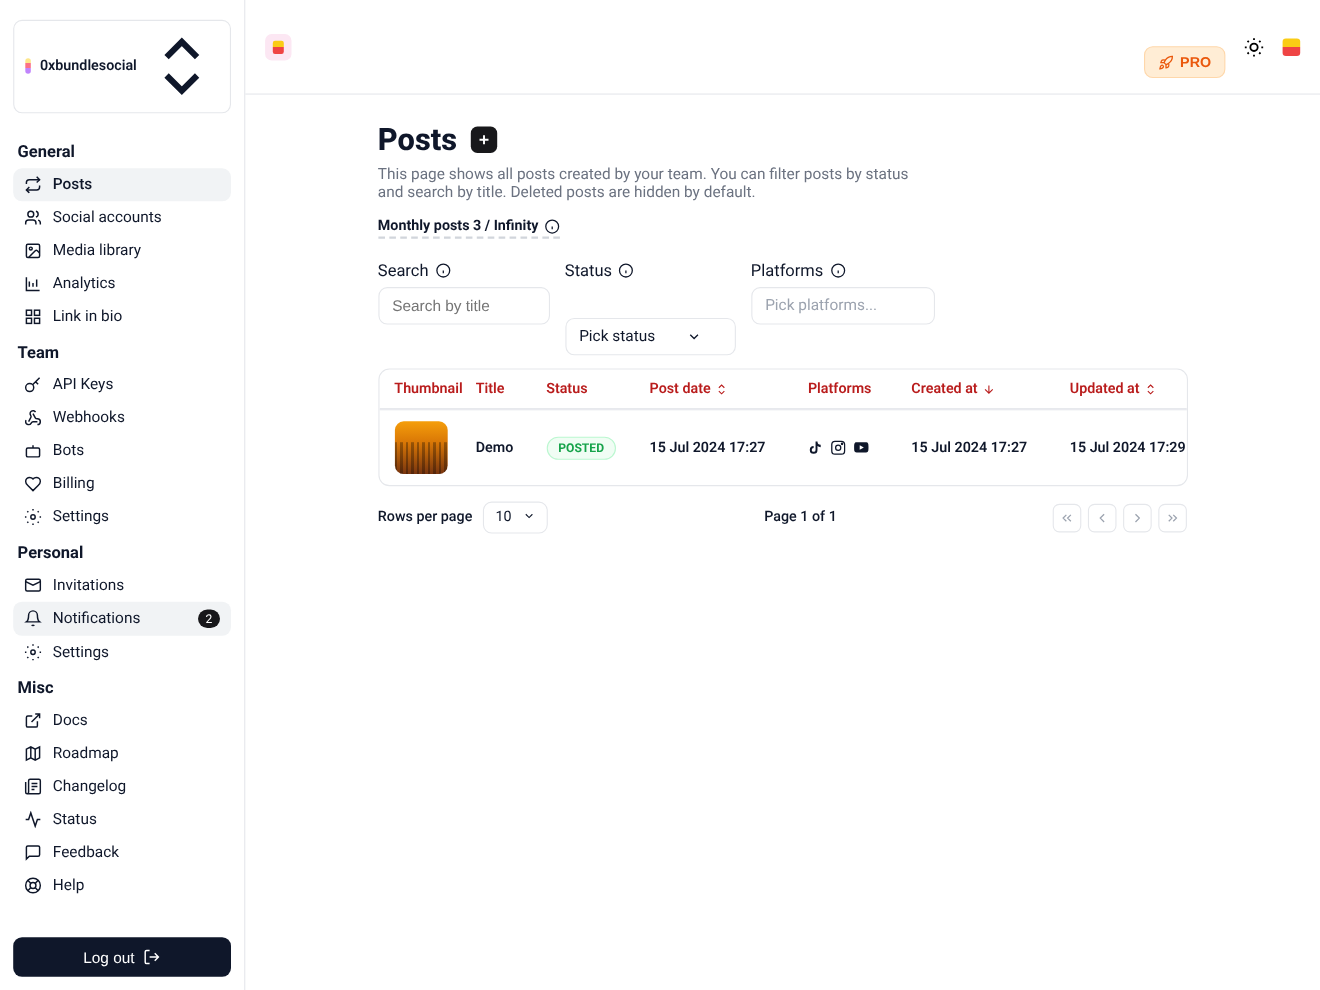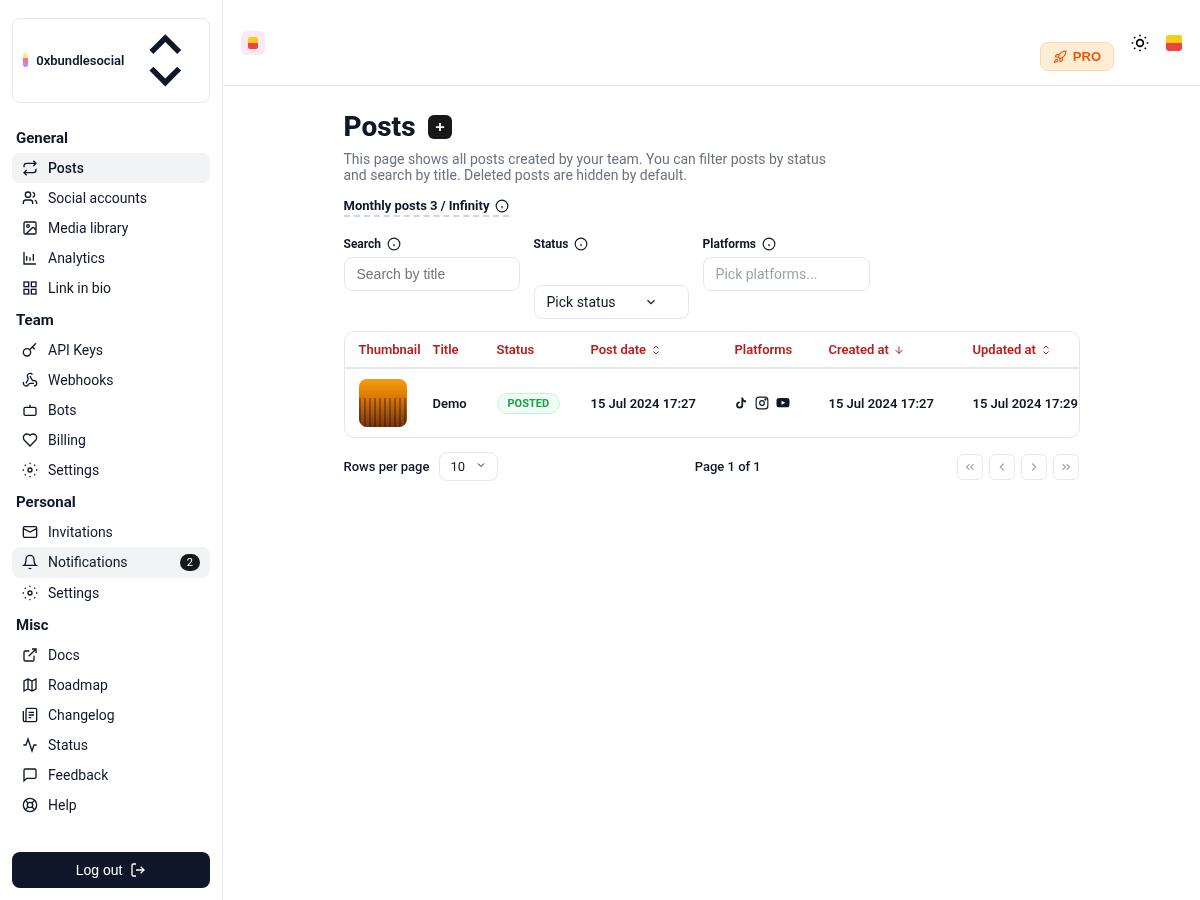--- a/index.html
+++ b/index.html
@@ -34,22 +34,22 @@
 .content { padding: 24px 32px; max-width: 800px; margin: 0 auto; width: 100%; }
 .page-header { display: flex; align-items: center; gap: 12px; margin-bottom: 8px; }
 .page-title { font-size: 28px; font-weight: 800; }
 .add-btn { width: 24px; height: 24px; background: #18181b; color: #fff; border: none; border-radius: 6px; display: flex; align-items: center; justify-content: center; cursor: pointer; }
 .page-desc { color: #6b7280; font-size: 14px; margin-bottom: 14px; max-width: 500px; }
 .monthly { font-weight: 700; font-size: 13px; display: inline-flex; align-items: center; gap: 6px; border-bottom: 2px dashed #d1d5db; padding-bottom: 2px; margin-bottom: 20px; }
 .info-icon { width: 14px; height: 14px; }
 
 .filters { display: flex; gap: 14px; margin-bottom: 12px; }
 .filter-group { display: flex; flex-direction: column; gap: 6px; }
-.filter-label { font-weight: 700; font-size: 12px; display: flex; align-items: center; gap: 6px; }
-.text-input { border: 1px solid #e5e7eb; border-radius: 8px; padding: 8px 12px; font-size: 14px; width: 176px; outline: none; }
+.filter-label { font-weight: 400; font-size: 15px; display: flex; align-items: center; gap: 6px; }
+.text-input { border: 1px solid #e5e7eb; border-radius: 8px; padding: 8px 12px; font-size: 14px; width: 156px; outline: none; }
 .select { border: 1px solid #e5e7eb; border-radius: 8px; padding: 8px 30px 8px 12px; font-size: 14px; background: #fff; cursor: pointer; position: relative; display: flex; align-items: center; gap: 28px; justify-content: space-between; margin-top: 28px; }
 .platforms-input { border: 1px solid #e5e7eb; border-radius: 8px; padding: 8px 12px; font-size: 14px; color: #9ca3af; width: 167px; cursor: text; }
 
 .table { border: 1px solid #e5e7eb; border-radius: 10px; overflow: hidden; }
 .thead, .trow { display: grid; grid-template-columns: 70px 60px 90px 140px 90px 140px 140px 30px; align-items: center; padding: 10px 14px; gap: 4px; }
 .thead { font-weight: 600; font-size: 13px; color: #b91c1c; border-bottom: 1px solid #e5e7eb; }
 .th { display: flex; align-items: center; gap: 4px; }
 .trow { border-top: 1px solid #e5e7eb; font-size: 13px; }
 .thumb { width: 48px; height: 48px; border-radius: 8px; background: linear-gradient(180deg, #f59e0b 0%, #d97706 40%, #78350f 100%); position: relative; overflow: hidden; }
 .thumb::after { content: ""; position: absolute; bottom: 0; left: 0; right: 0; height: 60%; background: repeating-linear-gradient(90deg, rgba(0,0,0,0.3) 0 2px, transparent 2px 5px); }

